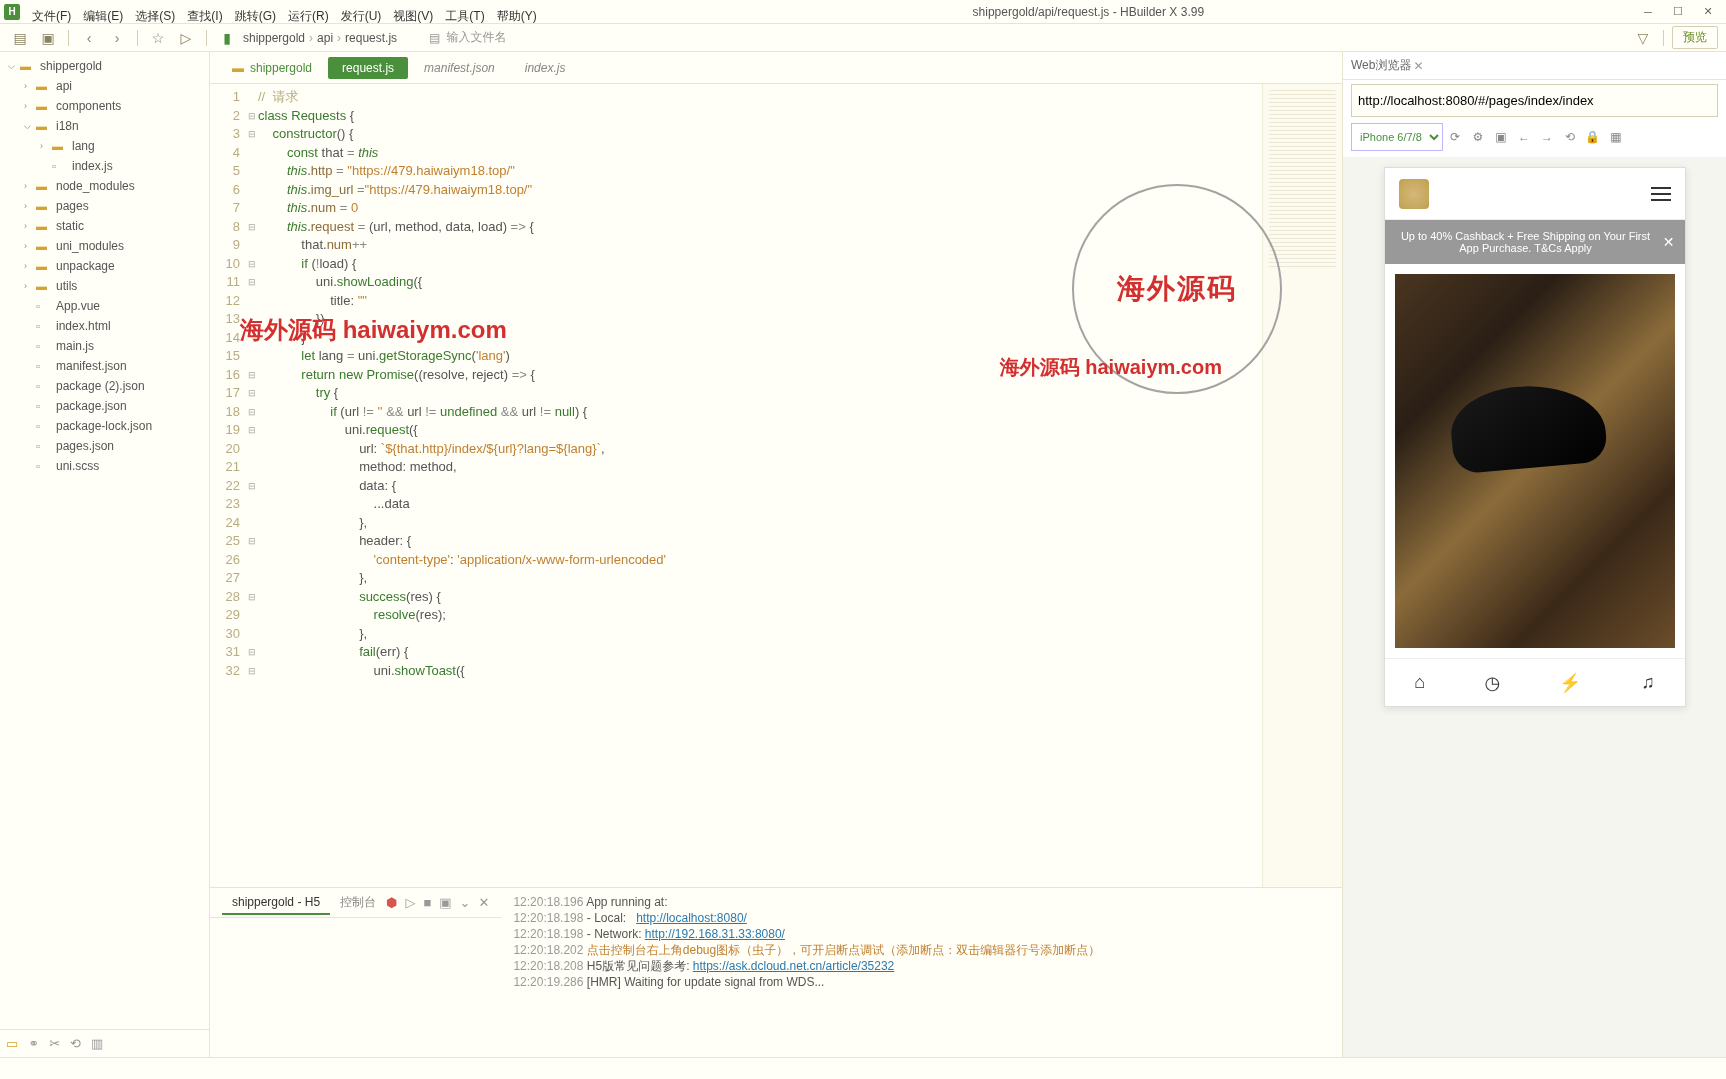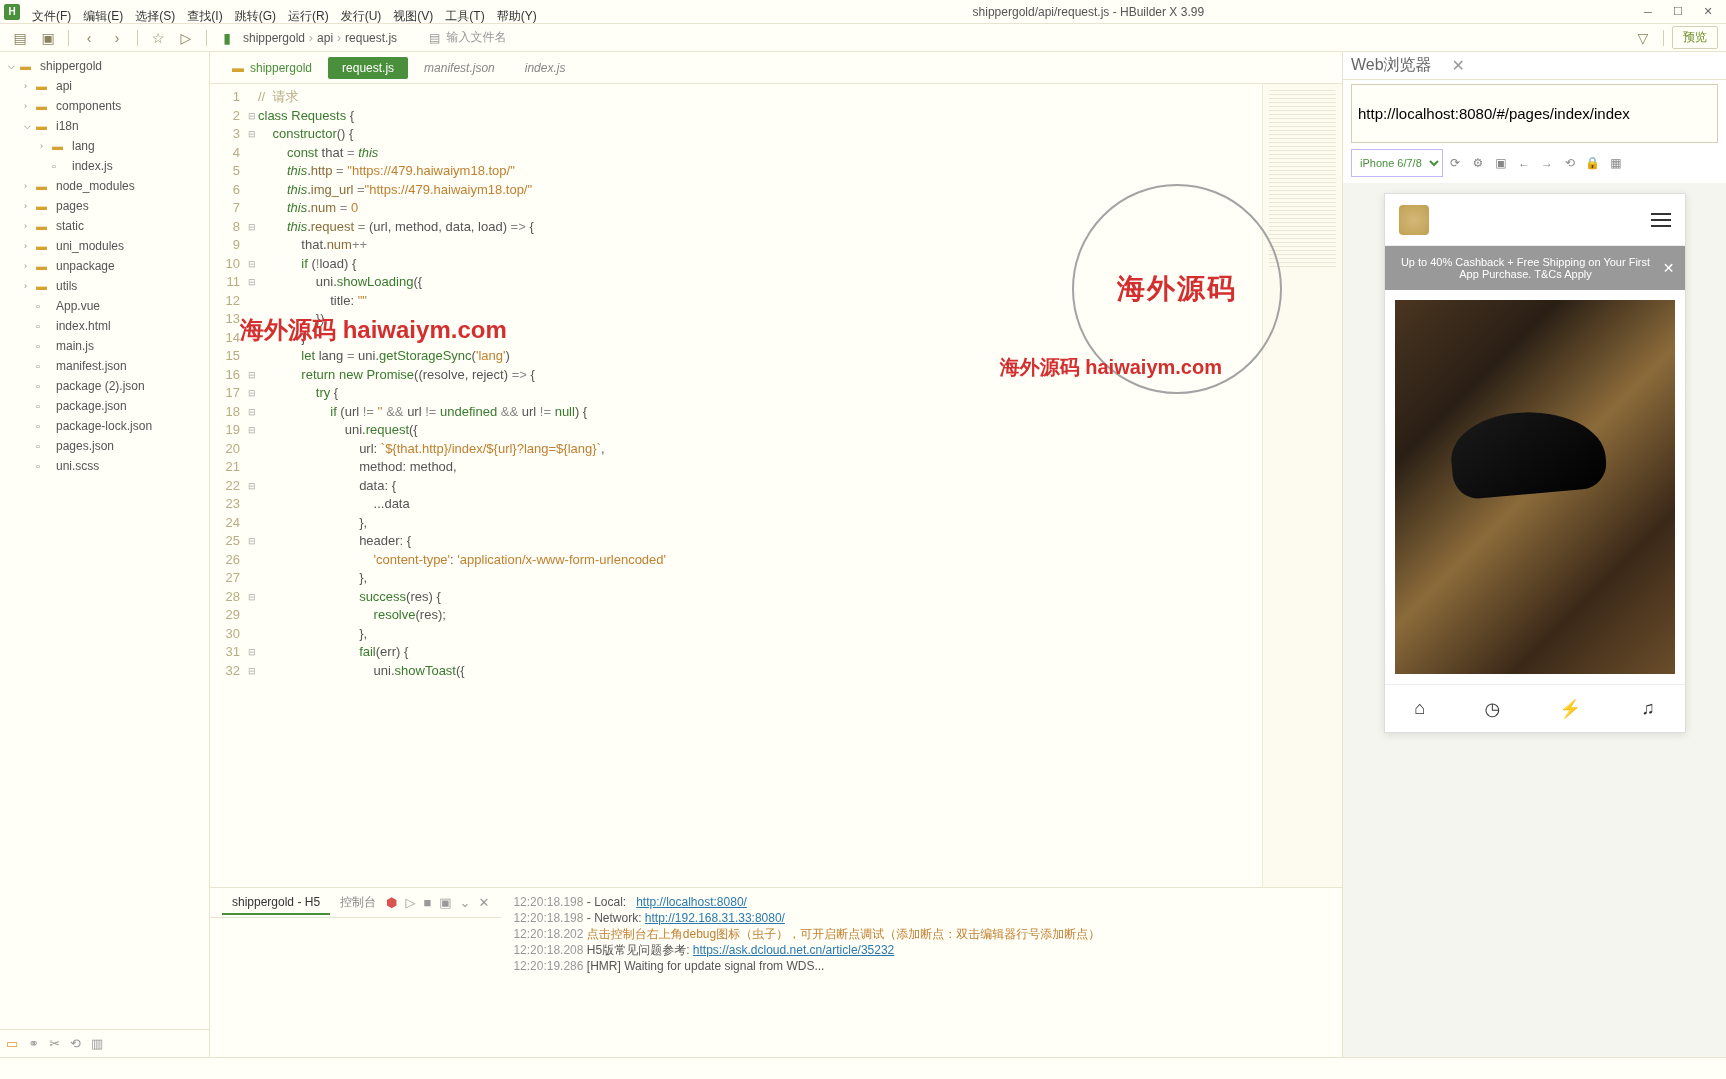--- a/index.html
+++ b/index.html
@@ -79,24 +79,24 @@
 .console-tools { margin-left: auto; display: flex; gap: 8px; color: #999; }
 .console-tools .ct-icon { cursor: pointer; font-size: 13px; }
 .console-body { flex: 1; overflow-y: auto; font-family: Consolas, Monaco, monospace; font-size: 12px; padding: 6px 12px; line-height: 16px; }
 .log-line { white-space: pre; color: #555; }
 .log-time { color: #999; }
 .log-link { color: #2a7ab0; text-decoration: underline; cursor: pointer; }
 .log-warn { color: #c08030; }
 
 
 .preview-panel { width: 384px; background: #fff; border-left: 1px solid #e8e4d0; display: flex; flex-direction: column; }
-.preview-header { height: 28px; display: flex; align-items: center; border-bottom: 1px solid #e8e4d0; padding: 0 8px; gap: 20px; font-size: 16px; color: #666; }
+.preview-header { height: 28px; display: flex; align-items: center; border-bottom: 1px solid #e8e4d0; padding: 0 8px; gap: 2px; font-size: 12px; color: #666; }
 .preview-header .close-x { cursor: pointer; color: #999; }
 .preview-url { padding: 4px 8px; }
-.preview-url input { width: 100%; padding: 20px 6px; border: 1px solid #d4cfb5; font-size: 15px; background: #fffef7; }
+.preview-url input { width: 100%; padding: 8px 6px; border: 1px solid #d4cfb5; font-size: 13px; background: #fffef7; }
 .preview-tools { display: flex; align-items: center; gap: 1px; padding: 2px 8px 6px; }
 .preview-tools select { padding: 6px 4px; border: 1px solid #c4b5fd; font-size: 11px; background: #fff; color: #4a8f3c; }
 .preview-tools .pt-icon { width: 22px; height: 20px; display: flex; align-items: center; justify-content: center; cursor: pointer; color: #888; font-size: 12px; }
 .preview-viewport { flex: 1; display: flex; align-items: flex-start; justify-content: center; background: #f5f5f0; padding: 10px 0 0; overflow: hidden; }
 
 .phone { width: 302px; height: 540px; background: #fff; border: 1px solid #ddd; box-shadow: 0 2px 8px rgba(0,0,0,0.1); display: flex; flex-direction: column; overflow: hidden; }
 .phone-header { height: 52px; display: flex; align-items: center; justify-content: space-between; padding: 0 14px; border-bottom: 1px solid #eee; }
 .phone-logo { width: 30px; height: 30px; background: radial-gradient(circle, #d4b87a, #c0a050); border-radius: 4px; }
 .phone-menu { display: flex; flex-direction: column; gap: 4px; cursor: pointer; }
 .phone-menu span { width: 20px; height: 2px; background: #333; }
@@ -348,20 +348,21 @@
           <div class="console-tools">
             <span class="ct-icon" style="color:#d9534f">⬢</span>
             <span class="ct-icon">▷</span>
             <span class="ct-icon">■</span>
             <span class="ct-icon">▣</span>
             <span class="ct-icon">⌄</span>
             <span class="ct-icon">✕</span>
           </div>
         </div>
         <div class="console-body" id="console-body">
+            <div class="log-line"><span class="log-time">12:20:18.196</span> App running at:</div>
             <div class="log-line"><span class="log-time">12:20:18.198</span> - Local:   <span class="log-link">http://localhost:8080/</span></div>
             <div class="log-line"><span class="log-time">12:20:18.198</span> - Network: <span class="log-link">http://192.168.31.33:8080/</span></div>
             <div class="log-line log-warn"><span class="log-time">12:20:18.202</span> 点击控制台右上角debug图标（虫子），可开启断点调试（添加断点：双击编辑器行号添加断点）</div>
             <div class="log-line"><span class="log-time">12:20:18.208</span> H5版常见问题参考: <span class="log-link">https://ask.dcloud.net.cn/article/35232</span></div>
             <div class="log-line"><span class="log-time">12:20:19.286</span> [HMR] Waiting for update signal from WDS...</div>
           </div>
       </div>
     </div>
 
     <div class="preview-panel">

